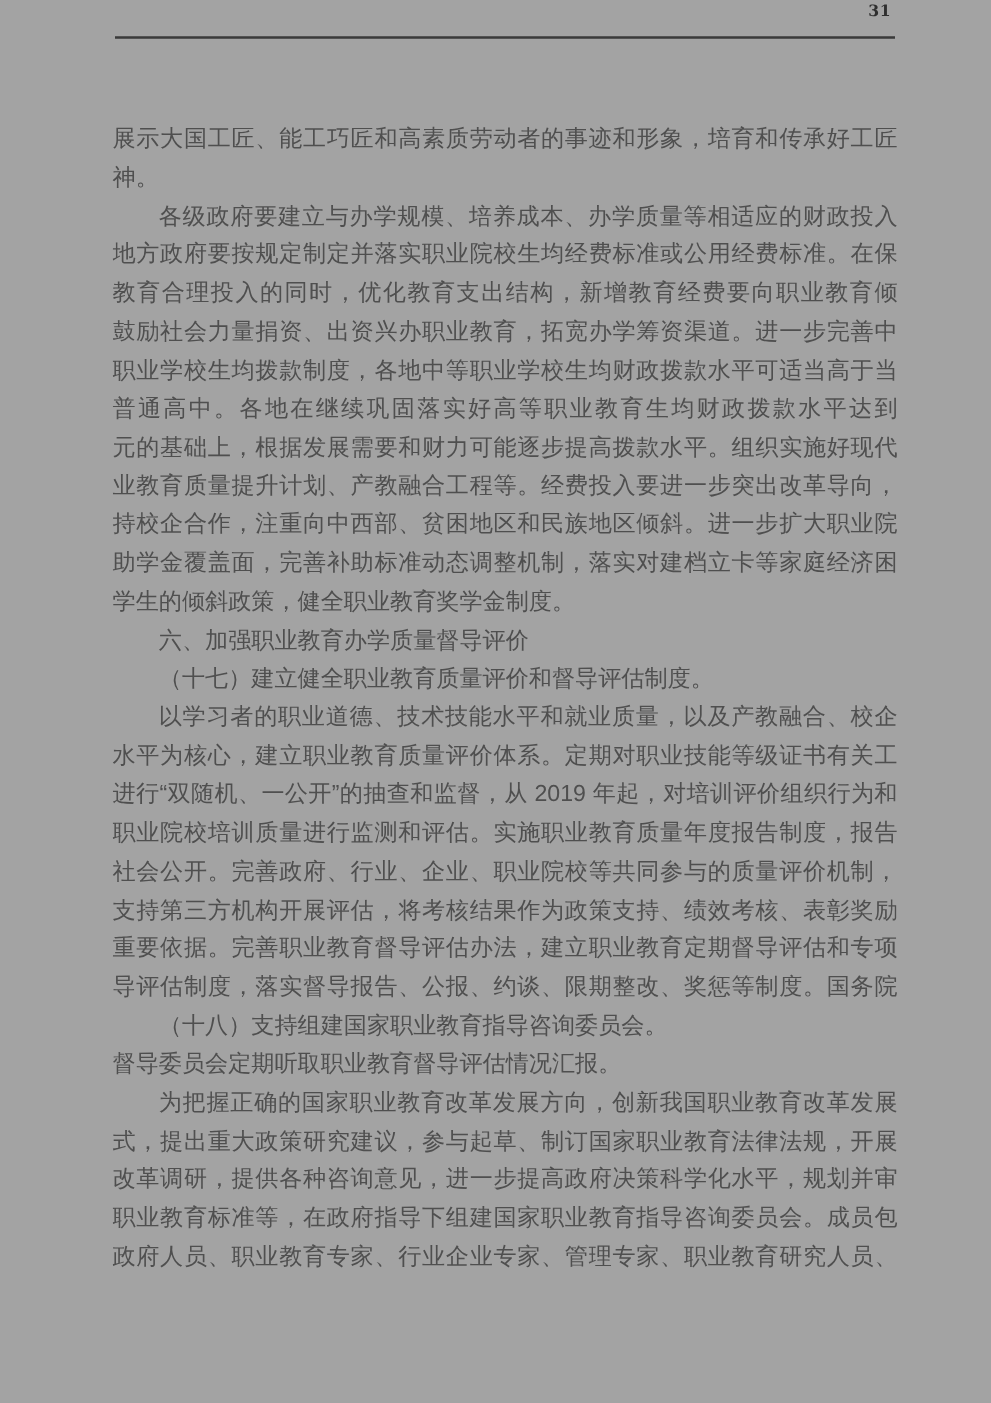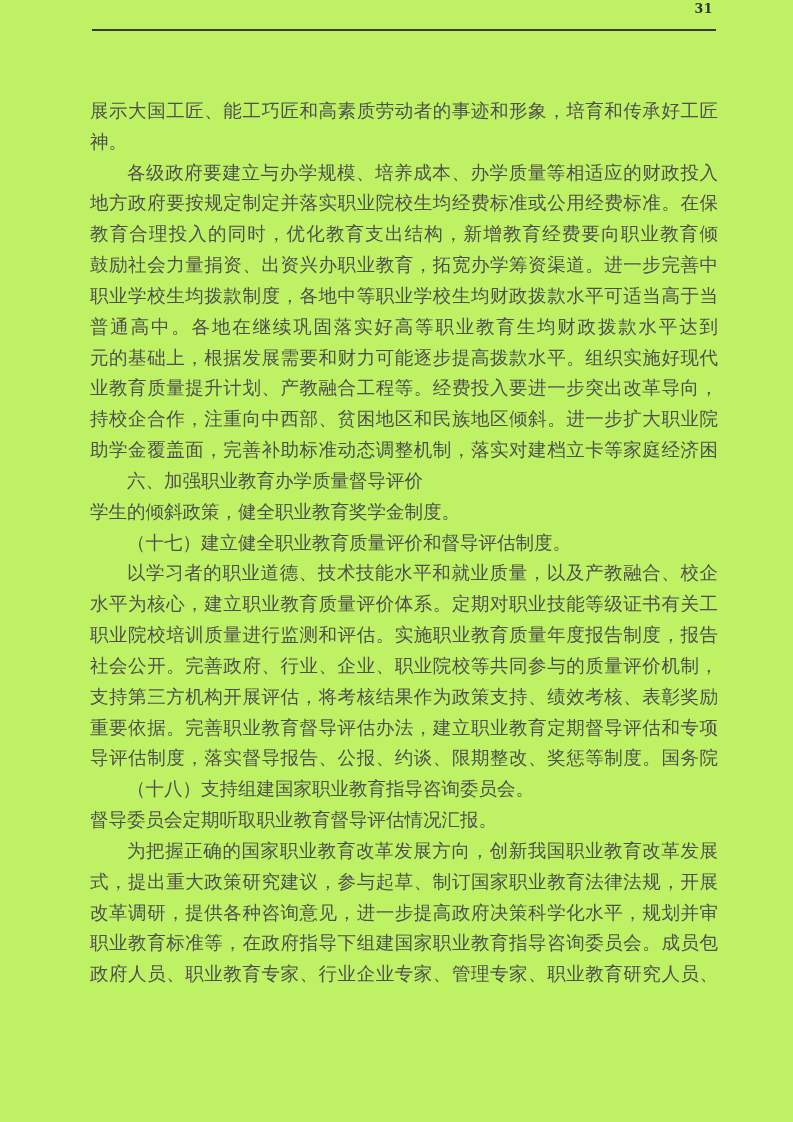--- a/index.html
+++ b/index.html
@@ -1,21 +1,21 @@
 <!DOCTYPE html>
 <html><head>
 <meta charset="utf-8">
 <style>
   * { margin: 0; padding: 0; box-sizing: border-box; }
   html, body { background: #ffffff; }
   .page {
     position: relative;
     width: 793px;
     height: 1122px;
-    background: #bef264;
+    background: #a3a3a3;
     overflow: hidden;
     font-family: "Liberation Sans", sans-serif;
   }
   .page-number {
     position: absolute;
     top: 1px;
     right: 80px;
     font-family: "DejaVu Serif", serif;
     font-weight: bold;
     font-size: 12.5px;
@@ -65,25 +65,26 @@
       <div class="line indent justify">各级政府要建立与办学规模、培养成本、办学质量等相适应的财政投入制度，</div>
       <div class="line justify">地方政府要按规定制定并落实职业院校生均经费标准或公用经费标准。在保障</div>
       <div class="line justify">教育合理投入的同时，优化教育支出结构，新增教育经费要向职业教育倾斜。</div>
       <div class="line justify">鼓励社会力量捐资、出资兴办职业教育，拓宽办学筹资渠道。进一步完善中等</div>
       <div class="line justify">职业学校生均拨款制度，各地中等职业学校生均财政拨款水平可适当高于当地</div>
       <div class="line justify">普通高中。各地在继续巩固落实好高等职业教育生均财政拨款水平达到 12000</div>
       <div class="line justify">元的基础上，根据发展需要和财力可能逐步提高拨款水平。组织实施好现代职</div>
       <div class="line justify">业教育质量提升计划、产教融合工程等。经费投入要进一步突出改革导向，支</div>
       <div class="line justify">持校企合作，注重向中西部、贫困地区和民族地区倾斜。进一步扩大职业院校</div>
       <div class="line justify">助学金覆盖面，完善补助标准动态调整机制，落实对建档立卡等家庭经济困难</div>
+      <div class="line">学生的倾斜政策，健全职业教育奖学金制度。</div>
       <div class="line indent">六、加强职业教育办学质量督导评价</div>
-      <div class="line">学生的倾斜政策，健全职业教育奖学金制度。</div>
       <div class="line indent">（十七）建立健全职业教育质量评价和督导评估制度。</div>
       <div class="line indent justify">以学习者的职业道德、技术技能水平和就业质量，以及产教融合、校企合作</div>
       <div class="line justify">水平为核心，建立职业教育质量评价体系。定期对职业技能等级证书有关工作</div>
+      <div class="line justify">进行“双随机、一公开”的抽查和监督，从 2019 年起，对培训评价组织行为和</div>
       <div class="line justify">职业院校培训质量进行监测和评估。实施职业教育质量年度报告制度，报告向</div>
       <div class="line justify">社会公开。完善政府、行业、企业、职业院校等共同参与的质量评价机制，积极</div>
       <div class="line justify">支持第三方机构开展评估，将考核结果作为政策支持、绩效考核、表彰奖励的</div>
       <div class="line justify">重要依据。完善职业教育督导评估办法，建立职业教育定期督导评估和专项督</div>
       <div class="line justify">导评估制度，落实督导报告、公报、约谈、限期整改、奖惩等制度。国务院教育</div>
       <div class="line indent">（十八）支持组建国家职业教育指导咨询委员会。</div>
       <div class="line">督导委员会定期听取职业教育督导评估情况汇报。</div>
       <div class="line indent justify">为把握正确的国家职业教育改革发展方向，创新我国职业教育改革发展模</div>
       <div class="line justify">式，提出重大政策研究建议，参与起草、制订国家职业教育法律法规，开展重大</div>
       <div class="line justify">改革调研，提供各种咨询意见，进一步提高政府决策科学化水平，规划并审议</div>

